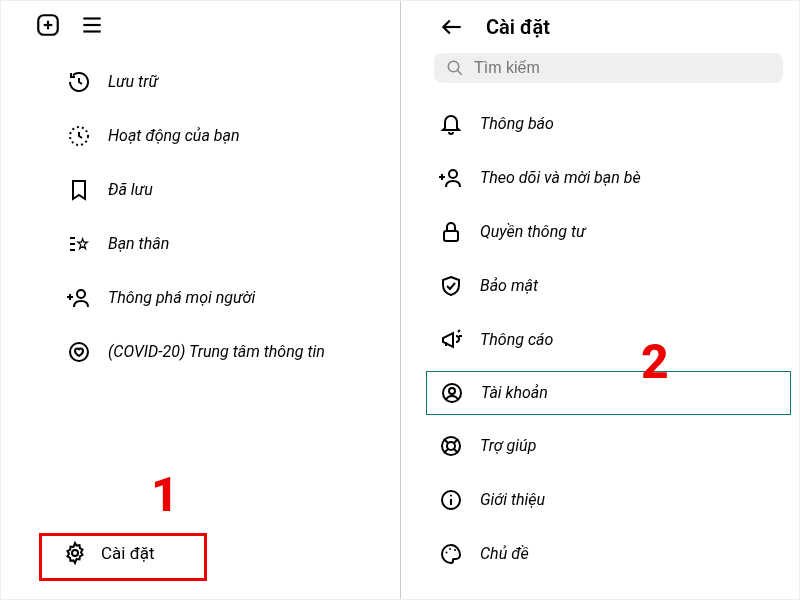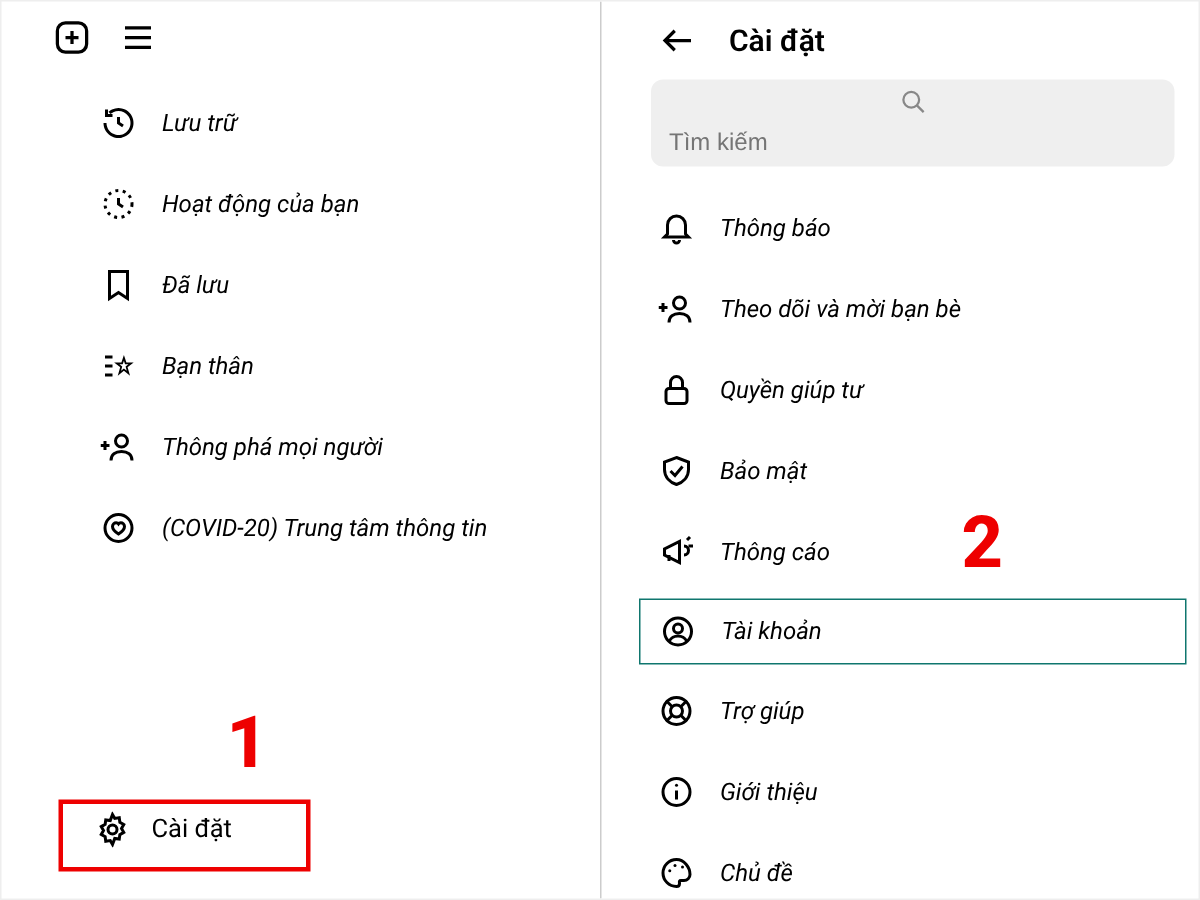--- a/index.html
+++ b/index.html
@@ -77,21 +77,20 @@
     }
     .search-bar {
       margin: 0 16px 8px 16px;
       background: #efefef;
       border-radius: 8px;
       display: flex;
       align-items: center;
       padding: 6px 12px;
       gap: 10px;
       color: #888;
-      flex-direction: column;
     }
     .search-bar input {
       border: none;
       background: transparent;
       outline: none;
       font-size: 16px;
       color: #888;
       width: 100%;
     }
     .bottom-item {
@@ -286,21 +285,21 @@
       <span class="label">Theo dõi và mời bạn bè</span>
     </div>
 
     <div class="menu-item">
       <span class="icon">
         <svg width="24" height="24" viewBox="0 0 24 24" fill="none" stroke="#000" stroke-width="2">
           <rect x="5" y="11" width="14" height="10" rx="2"></rect>
           <path d="M8 11V7a4 4 0 1 1 8 0v4"></path>
         </svg>
       </span>
-      <span class="label">Quyền giúp tư</span>
+      <span class="label">Quyền thông tư</span>
     </div>
 
     <div class="menu-item">
       <span class="icon">
         <svg width="24" height="24" viewBox="0 0 24 24" fill="none" stroke="#000" stroke-width="2">
           <path d="M12 3l8 3v5c0 5-3.5 8.5-8 10-4.5-1.5-8-5-8-10V6l8-3z"></path>
           <polyline points="8,12 11,15 16,9"></polyline>
         </svg>
       </span>
       <span class="label">Bảo mật</span>

